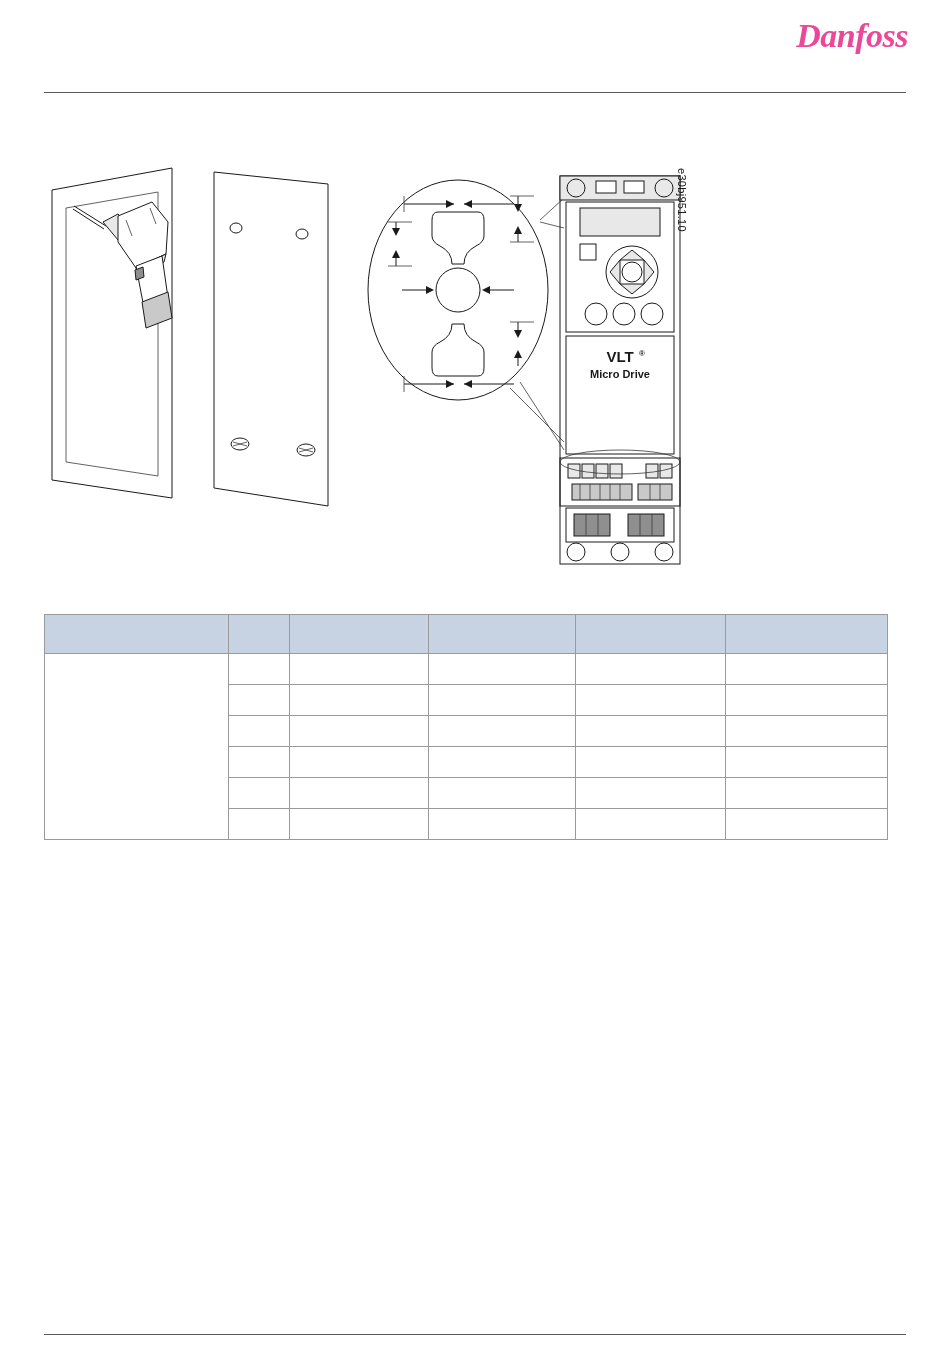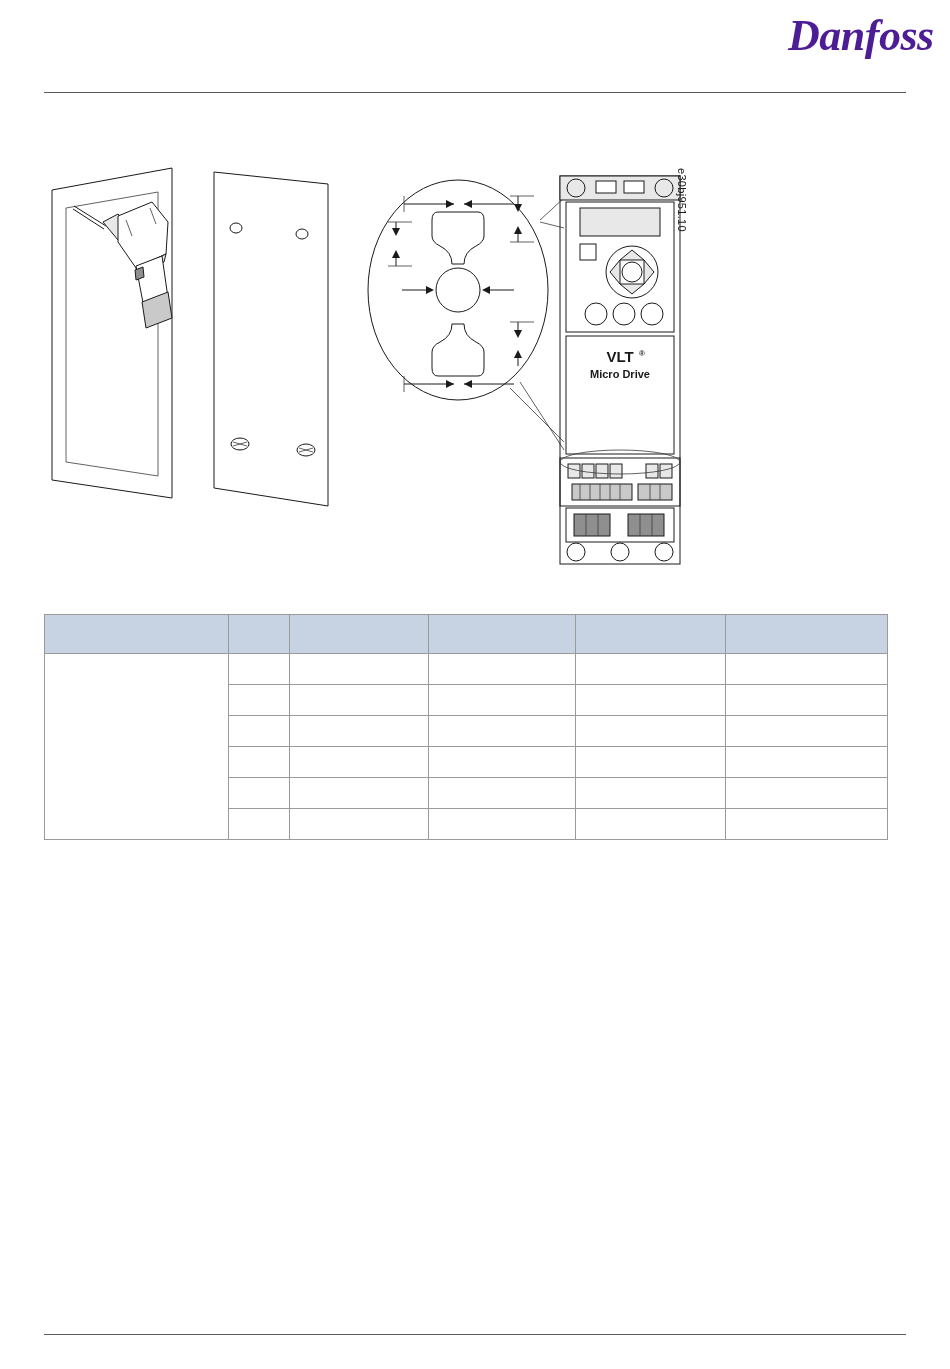--- a/index.html
+++ b/index.html
@@ -26,22 +26,22 @@
   }
   .logo {
     position: absolute;
     right: 42px;
     top: 14px;
     width: 120px;
     height: 44px;
     font-family: "Liberation Serif", serif;
     font-style: italic;
     font-weight: bold;
-    font-size: 44px;
-    color: #4c1d95;
+    font-size: 34px;
+    color: #ec4899;
     text-align: right;
     letter-spacing: -0.5px;
     line-height: 44px;
   }
   .header-rule {
     position: absolute;
     left: 44px;
     top: 92px;
     width: 862px;
     height: 0;

